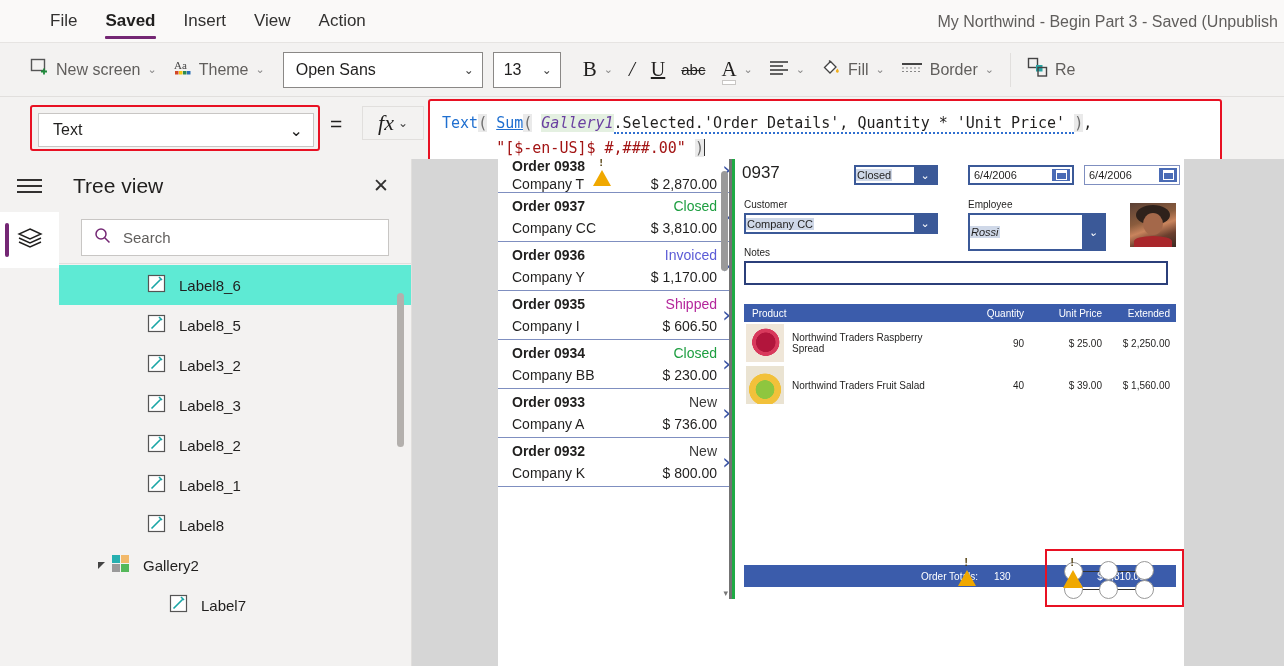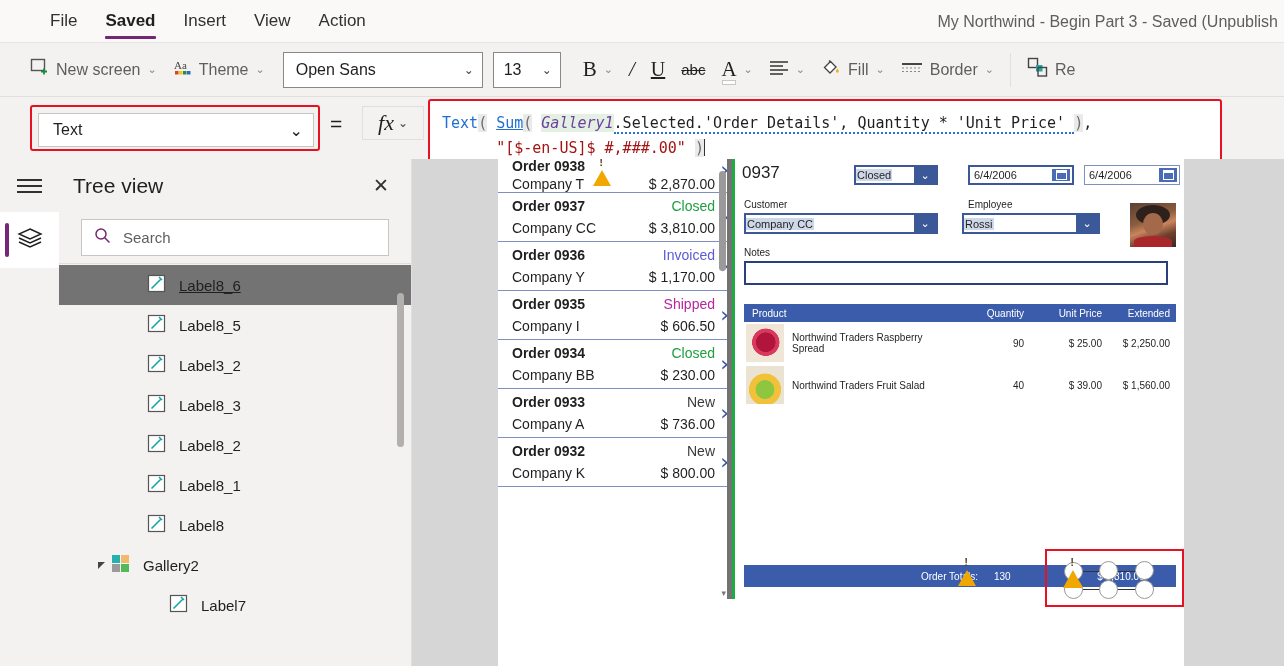--- a/index.html
+++ b/index.html
@@ -135,35 +135,35 @@
                padding:0 22px 0 14px; }
   .tree-title { font-size:21px; color:#201f1e; }
   .tree-x { font-size:19px; color:#323130; cursor:pointer; line-height:1; }
   .tree-search-wrap { padding:0 22px 0 22px; height:52px; display:flex; align-items:center;
                       border-bottom:1px solid #e1dfdd; }
   .tree-search { width:100%; height:37px; background:#fff; border:1px solid #c8c6c4;
                  display:flex; align-items:center; gap:12px; padding:0 12px; cursor:text; }
   .tree-search .ph { font-size:15px; color:#605e5c; }
   .tree-list { position:absolute; left:0; right:0; top:106px; bottom:0; overflow:hidden; }
   .tnode { height:40px; display:flex; align-items:center; font-size:15px; color:#201f1e; cursor:pointer; }
-  .tnode.sel { background:#737373;text-decoration:underline; }
+  .tnode.sel { background:#5eead4; }
   .tnode .ti { margin-right:13px; flex:0 0 auto; }
   .tnode .chev { width:14px; margin-right:2px; flex:0 0 auto; display:flex; justify-content:center;}
   .tree-scroll { position:absolute; right:7px; top:134px; width:7px; height:154px;
                  background:#b3b0ad; border-radius:4px; }
 
   
   .canvas-area { position:absolute; left:412px; top:159px; right:0; bottom:0;
                  background:#d6d6d6; overflow:hidden; }
   .phone { position:absolute; left:86px; top:0px; width:686px; height:507px;
            background:#fff; }
 
   
   .gal1 { position:absolute; left:0px; top:0px; width:234px; height:440px;
-          background:#fff; overflow:hidden; border-right:5px solid #737373; }
+          background:#fff; overflow:hidden; border-right:3px solid #737373; }
   .gitem { position:relative; height:49px; border-bottom:1px solid #7f8fc0;
            padding:2px 12px 0 14px; }
   .gitem .r1 { display:flex; justify-content:space-between; align-items:center; height:22px; }
   .gitem .r2 { display:flex; justify-content:space-between; align-items:center; height:22px; }
   .gitem .onum { font-size:14px; font-weight:bold; color:#201f1e; }
   .gitem .comp { font-size:14px; color:#201f1e; }
   .gitem .amt  { font-size:14px; color:#201f1e; }
   .gitem .st   { font-size:14px; }
   .gitem .arrow { position:absolute; right:-2px; top:11px; font-size:22px; color:#3a53a4;
                   font-family:"DejaVu Sans", sans-serif; }
@@ -665,21 +665,21 @@
             </span>
         </div>
 
         <div class="flbl" style="left:8px; top:40px;">Customer</div>
         <div class="ff" style="left:8px; top:54px; width:194px; height:21px;">
           <span class="txt hl">Company CC</span>
           <span class="dd">⌄</span>
         </div>
 
         <div class="flbl" style="left:232px; top:40px;">Employee</div>
-        <div class="ff" style="left:226px; top:54px; width:138px; height:21px;">
+        <div class="ff" style="left:232px; top:54px; width:138px; height:38px;font-style:italic;">
           <span class="txt hl">Rossi</span>
           <span class="dd">⌄</span>
         </div>
 
         <div class="photo" style="top:44px;">
           <span class="hair"></span>
           <span class="face"></span>
           <span class="shirt"></span>
         </div>
 

